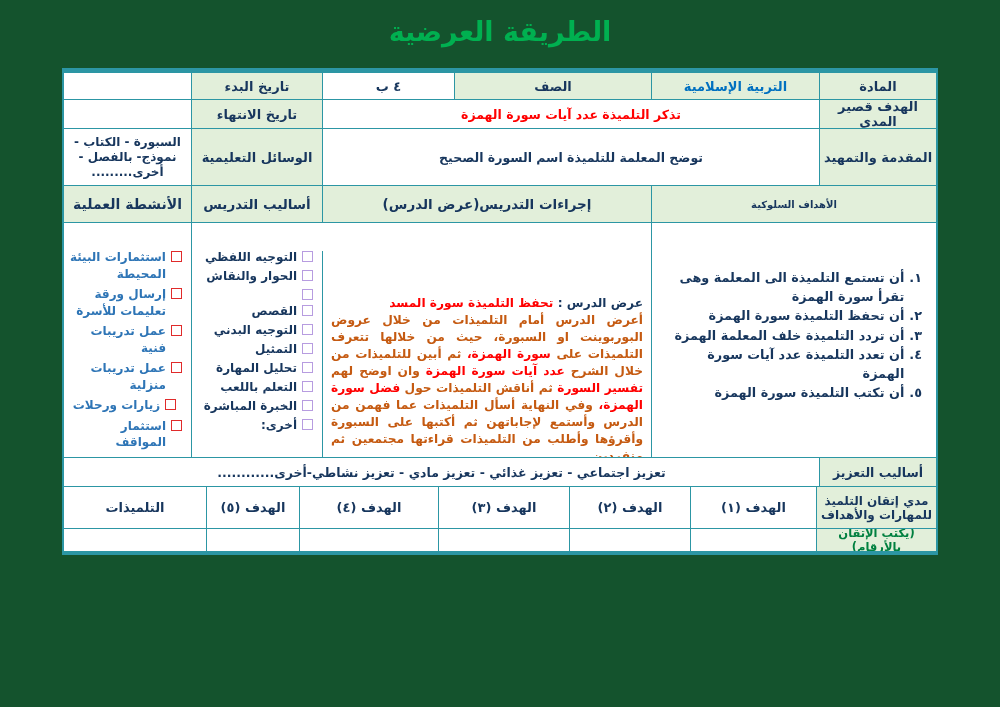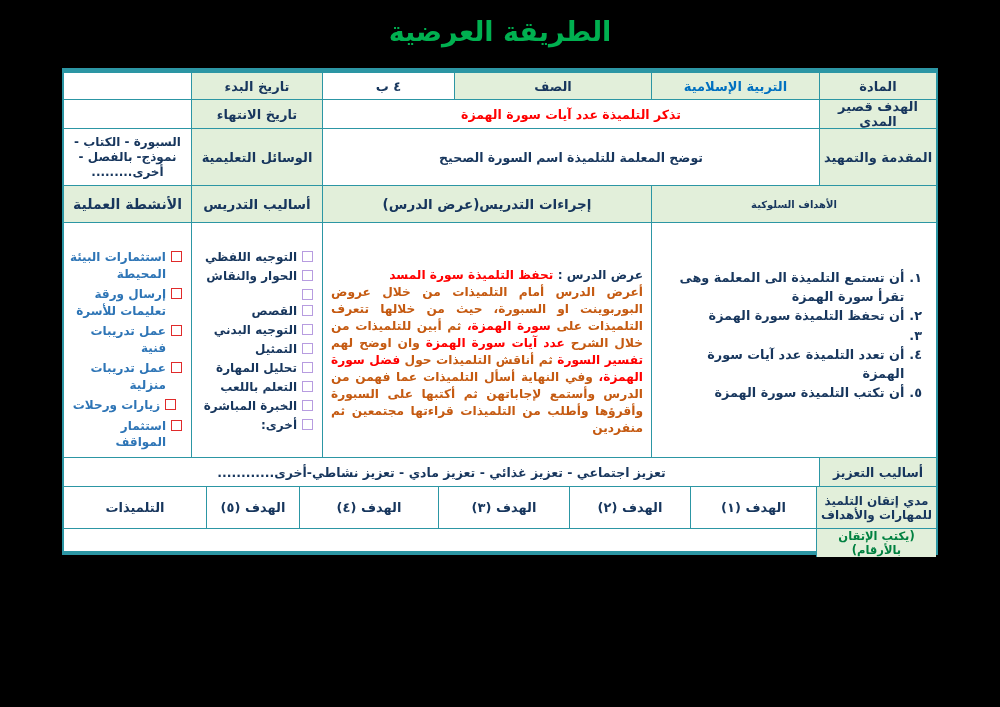--- a/index.html
+++ b/index.html
@@ -2,44 +2,44 @@
 <html lang="ar" dir="rtl" style="--accent-green: #00b050; --border-teal: #2c96a4; --header-bg: #e2efda; --navy: #17365d; --red: #ff0000; --brown: #c55a11; --blue: #2e75b6; --bright-blue: #0070c0; --green-note: #008040; --checkbox-red: #e02b2b; --checkbox-purple: #b79ce0;"><head>
 <meta charset="utf-8">
 <style>
   :root{
     --accent-green:#00b050; --border-teal:#2c96a4; --header-bg:#e2efda;
     --navy:#17365d; --red:#ff0000; --brown:#c55a11; --blue:#2e75b6;
     --bright-blue:#0070c0; --green-note:#008040; --checkbox-red:#e02b2b; --checkbox-purple:#b79ce0;
   }
   *{margin:0;padding:0;box-sizing:border-box;}
   body{background:#ffffff;font-family:"DejaVu Sans",sans-serif;font-weight:bold;}
-  .sheet{position:relative;width:1000px;height:707px;background:#000000;overflow:hidden;}
+  .sheet{position:relative;width:1000px;height:707px;background:#14532d;overflow:hidden;}
   .title{position:absolute;top:16px;right:0;width:1000px;text-align:center;
          font-size:27px;color:var(--accent-green);}
   .doc{position:absolute;top:68px;right:62px;width:876px;background:#fff;
        border:2px solid var(--border-teal);border-top-width:5px;border-bottom-width:4px;}
   .row{display:flex;border-bottom:1.5px solid var(--border-teal);}
   .row:last-child{border-bottom:none;}
   .cell{flex:0 0 auto;border-left:1.5px solid var(--border-teal);
         display:flex;align-items:center;justify-content:center;
         color:var(--navy);font-size:13px;text-align:center;overflow:hidden;}
   .cell:last-child{border-left:none;}
   .hdr{background:var(--header-bg);}
   .r1{height:27px;} .r2{height:29px;} .r3{height:57px;} .r4{height:37px;}
-  .r5{height:235px;} .r6{height:29px;} .r7{height:42px;} .r8{height:22px;flex-direction:column;}
+  .r5{height:235px;} .r6{height:29px;} .r7{height:42px;} .r8{height:22px;}
   .bright{color:var(--bright-blue);}
   .redtxt{color:var(--red);font-size:12.5px;}
   .small{font-size:12px;line-height:15px;padding:2px 6px;}
   .top{align-items:flex-start;justify-content:flex-start;display:block;text-align:right;}
   
   .obj-cell{padding:46px 14px 0 10px;}
   .obj-item{display:flex;gap:5px;font-size:12.8px;line-height:18.5px;color:var(--navy);margin-bottom:1px;}
   .obj-item .num{flex:0 0 auto;}
   
-  .proc-cell{padding:44px 8px 0 8px;}
+  .proc-cell{padding:44px 8px 0 8px;margin-top:28px;}
   .proc{white-space:pre-wrap;font-size:12.2px;line-height:17px;text-align:justify;color:var(--brown);}
   .proc .navy{color:var(--navy);} .proc .red{color:var(--red);} .proc .brown{color:var(--brown);}
   
   .chk-cell{padding:26px 9px 0 3px;}
   .chk-item{display:flex;gap:5px;margin-bottom:2.5px;font-size:12px;line-height:16.5px;}
   .chk-item .txt{color:var(--navy);text-align:right;}
   .act .txt{color:var(--blue);}
   .act{margin-bottom:4px;justify-content:center;}
   .box{flex:0 0 auto;width:11px;height:11px;margin-top:2px;background:#fff;border:1.5px solid var(--checkbox-purple);}
   .box.redbox{border-color:var(--checkbox-red);}
@@ -89,20 +89,21 @@
           <div class="obj-item">
             <span class="num">١.</span>
             <span class="txt">أن تستمع التلميذة الى المعلمة وهى تقرأ سورة الهمزة</span>
           </div>
           <div class="obj-item">
             <span class="num">٢.</span>
             <span class="txt">أن تحفظ التلميذة سورة الهمزة</span>
           </div>
           <div class="obj-item">
             <span class="num">٣.</span>
+            <span class="txt">أن تردد التلميذة خلف المعلمة الهمزة</span>
           </div>
           <div class="obj-item">
             <span class="num">٤.</span>
             <span class="txt">أن تعدد التلميذة عدد آيات سورة الهمزة</span>
           </div>
           <div class="obj-item">
             <span class="num">٥.</span>
             <span class="txt">أن تكتب التلميذة سورة الهمزة</span>
           </div>
         </div>

